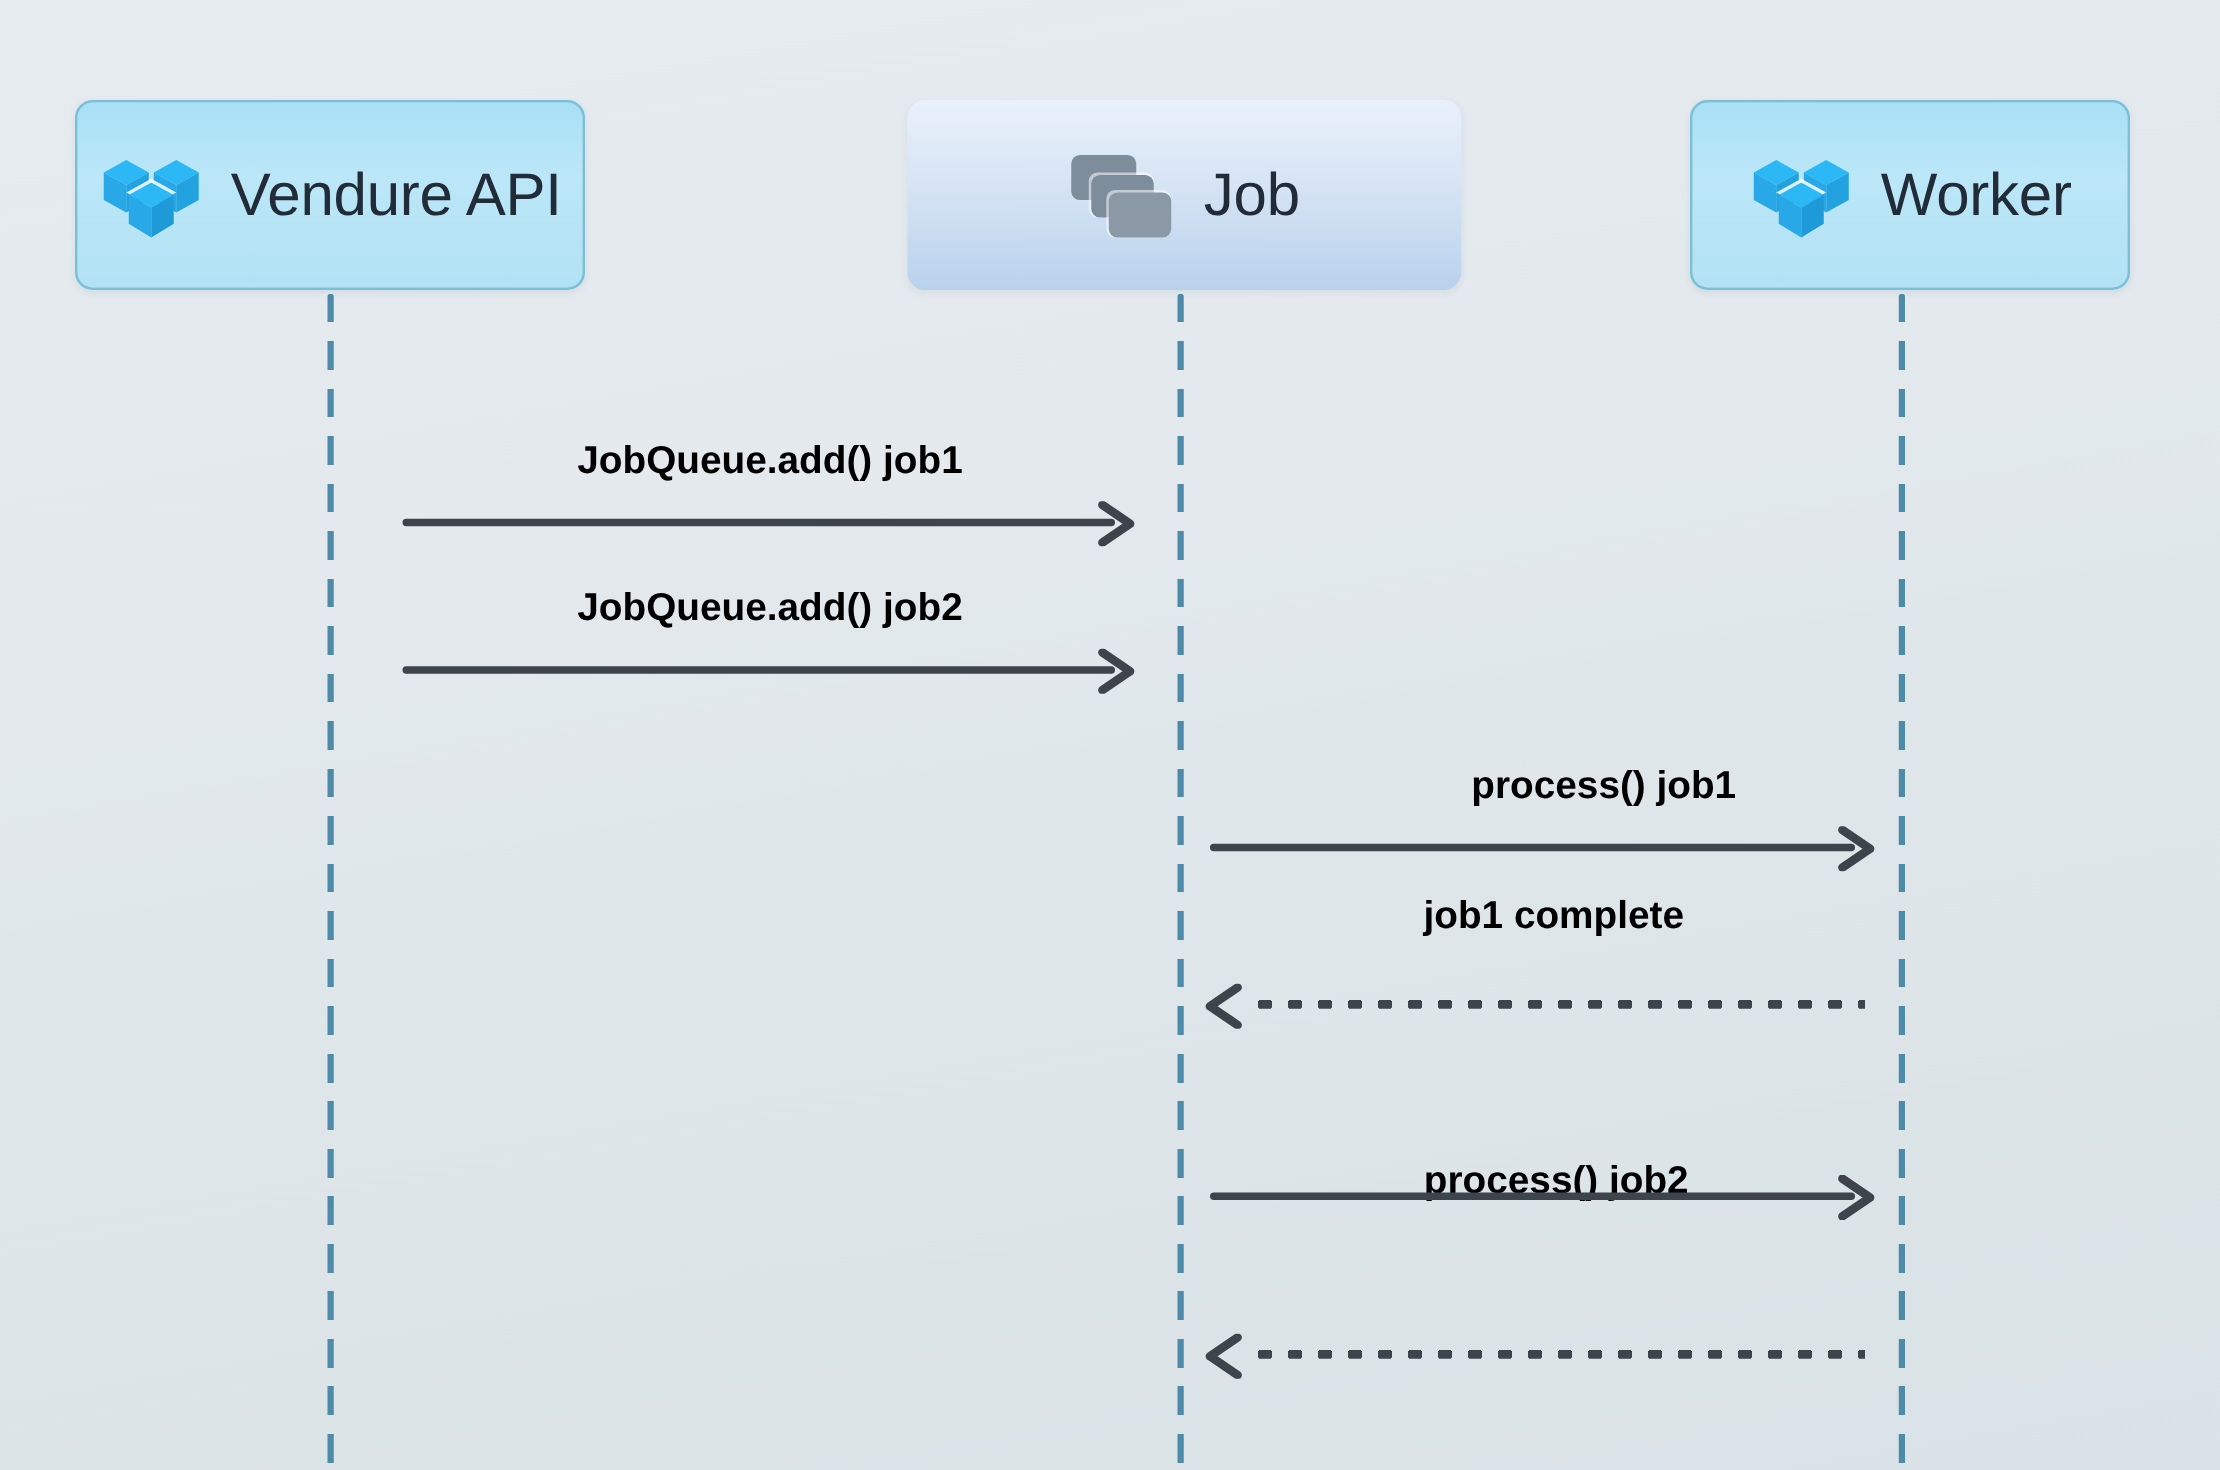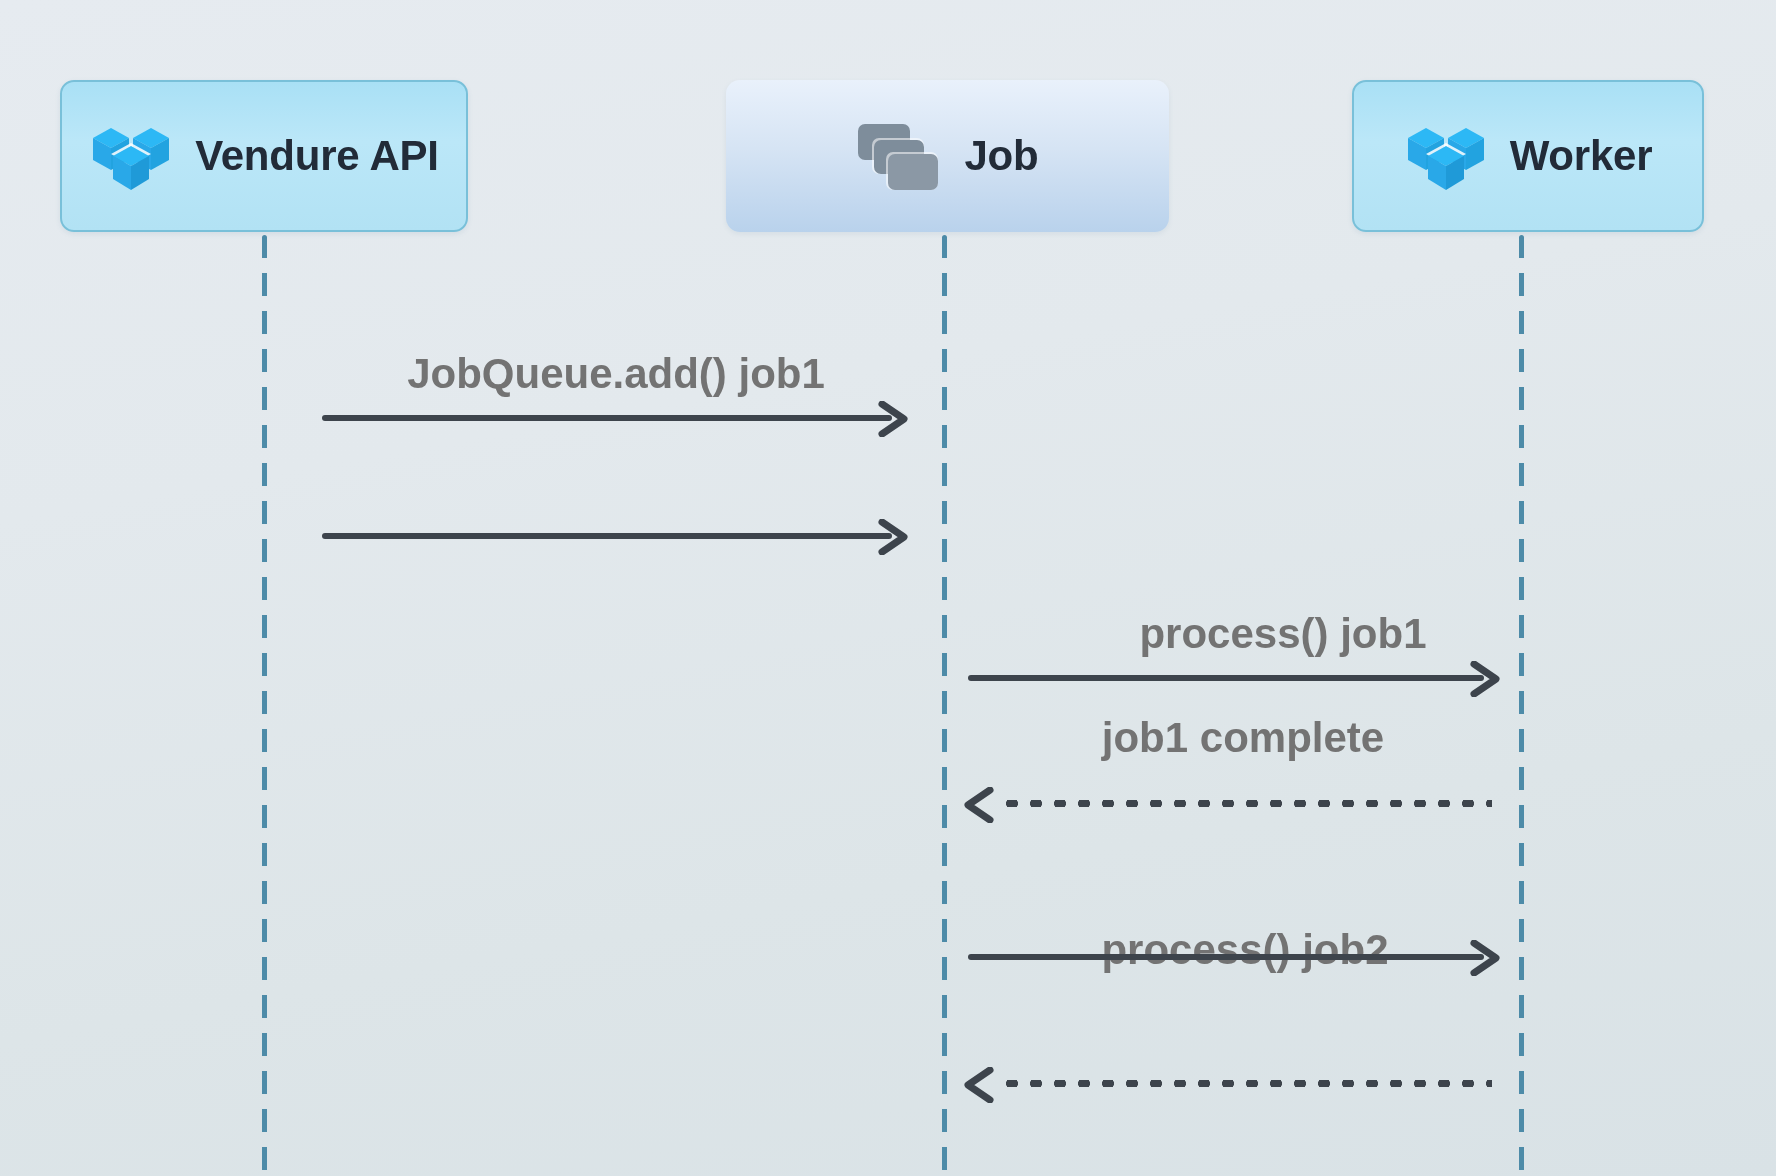--- a/index.html
+++ b/index.html
@@ -36,22 +36,22 @@
     background: linear-gradient(180deg, #a9e0f5 0%, #bbe7f8 40%, #b2e2f4 100%);
     border: 2px solid #79c0d9;
     box-shadow: 0 2px 5px rgba(90,130,160,0.13);
   }
   .participant.job {
     background: linear-gradient(180deg, #e9f1fb 0%, #d6e4f4 45%, #b9d2ec 100%);
     border: none;
     box-shadow: 0 2px 5px rgba(90,130,160,0.10);
   }
   .participant-label {
-    font-size: 42px;
-    font-weight: bold;
+    font-size: 48px;
+    font-weight: normal;
     color: #222b38;
     letter-spacing: -0.2px;
     white-space: nowrap;
   }
   .participant-icon {
     display: block;
     flex: 0 0 auto;
     line-height: 0;
   }
 
@@ -71,23 +71,23 @@
       #4d8ba8 23px,
       rgba(0,0,0,0) 23px,
       rgba(0,0,0,0) 38px
     );
     background-size: auto;
   }
 
   
   .msg-label {
     position: absolute;
-    font-size: 42px;
+    font-size: 31px;
     font-weight: bold;
-    color: #737373;
+    color: #000000;
     white-space: nowrap;
     text-align: center;
     transform: translateX(-50%);
   }
   .msg-line {
     position: absolute;
     height: 6px;
   }
   .msg-line.solid {
     background: #3d444c;
@@ -169,20 +169,21 @@
   </div>
 
   <div class="msg-label" style="left:616px; top:350px;">JobQueue.add() job1</div>
   <div class="msg-line solid" style="left:322px; top:415px; width:570px;"></div>
   <span class="arrowhead" style="left:878px; top:401px;">
     <svg width="32" height="36" viewBox="0 0 32 36">
       <polyline points="4,3 26,18 4,33" fill="none" stroke="#3d444c" stroke-width="7" stroke-linecap="round" stroke-linejoin="round"></polyline>
     </svg>
   </span>
 
+  <div class="msg-label" style="left:616px; top:468px;">JobQueue.add() job2</div>
   <div class="msg-line solid" style="left:322px; top:533px; width:570px;"></div>
   <span class="arrowhead" style="left:878px; top:519px;">
     <svg width="32" height="36" viewBox="0 0 32 36">
       <polyline points="4,3 26,18 4,33" fill="none" stroke="#3d444c" stroke-width="7" stroke-linecap="round" stroke-linejoin="round"></polyline>
     </svg>
   </span>
 
   <div class="msg-label" style="left:1243px; top:610px;margin-left:40px;">process() job1</div>
   <div class="msg-line solid" style="left:968px; top:675px; width:516px;"></div>
   <span class="arrowhead" style="left:1470px; top:661px;">

